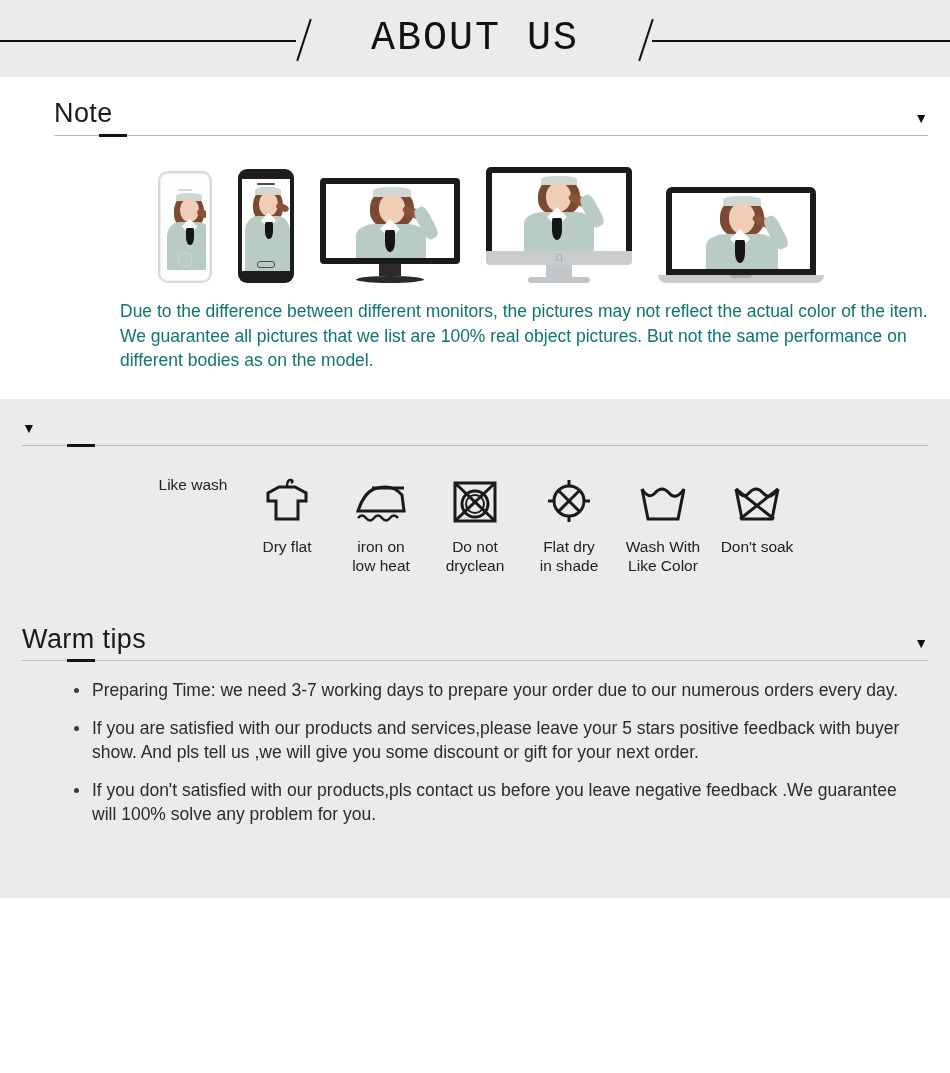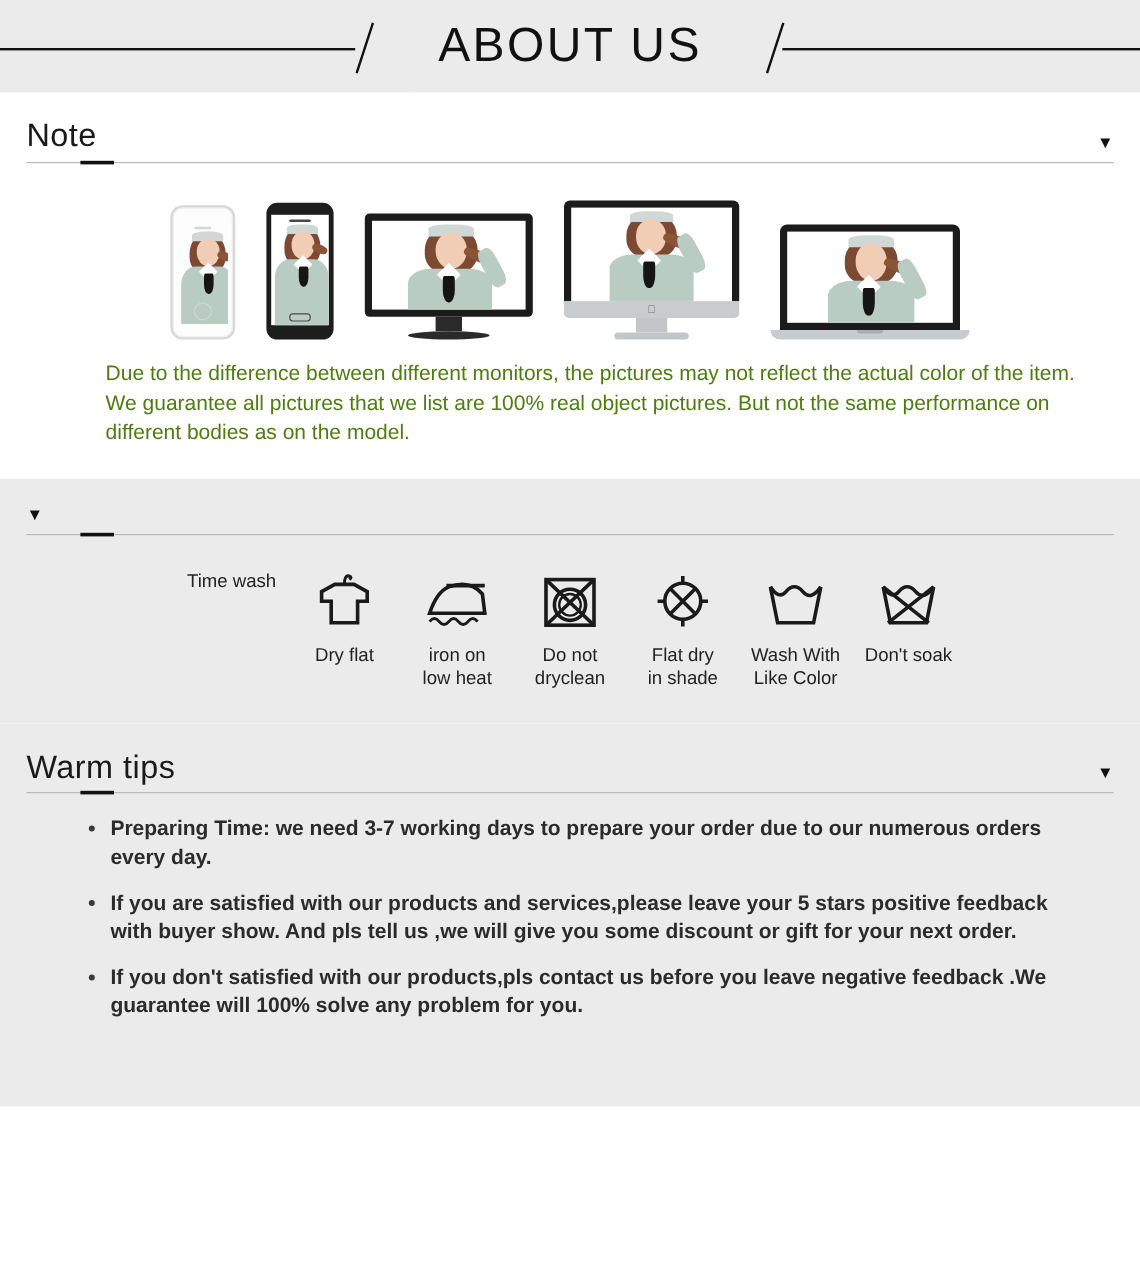--- a/index.html
+++ b/index.html
@@ -46,25 +46,26 @@
   .banner-title {
     font-size: 40px;
     letter-spacing: 2px;
     font-weight: 400;
     color: #111111;
     position: relative;
     z-index: 2;
     padding: 0 22px;
     background: #ebebeb;
     line-height: 77px;
+    font-family: Liberation Mono, monospace;
   }
 
   
   .section { padding: 0 0 0 0; }
-  .section.white { background: #ffffff; }
+  .section.white { background: #ffffff; padding-left: 32px; }
   .section.grey  { background: #ebebeb; }
 
   .sec-head {
     position: relative;
     margin: 0 22px;
     padding-top: 22px;
   }
   .sec-head-row {
     display: flex;
     align-items: flex-end;
@@ -256,21 +257,21 @@
     content: "";
     position: absolute; left: 50%; top: 0; transform: translateX(-50%);
     width: 22px; height: 3px; background: #a9adaf; border-radius: 0 0 3px 3px;
   }
 
   
   .note-body {
     padding: 10px 22px 26px 88px;
     font-size: 17.5px;
     line-height: 1.42;
-    color: #4d7c0f;
+    color: #0f766e;
   }
   .note-body p { margin: 0; }
 
   
   .care-row {
     display: flex;
     justify-content: center;
     align-items: flex-start;
     gap: 0;
     padding: 24px 0 28px 0;
@@ -289,21 +290,20 @@
     font-size: 15.5px;
     line-height: 1.18;
     color: #222222;
     margin-top: 6px;
     white-space: pre-line;
   }
 
   
   .tips-body {
     padding: 18px 40px 30px 72px;
-    font-weight: bold;
   }
   .tips-list {
     margin: 0;
     padding: 0;
     list-style: none;
   }
   .tips-list li {
     position: relative;
     padding-left: 20px;
     margin-bottom: 14px;
@@ -439,21 +439,21 @@
   <div class="sec-head">
     <div class="sec-head-row">
       <div class="chevron">▼</div>
     </div>
     <div class="sec-rule"></div>
   </div>
 
   <div class="care-row">
 
     <div class="care-item">
-      <div class="care-label">Time wash</div>
+      <div class="care-label">Like wash</div>
     </div>
 
 
     <div class="care-item">
       <div class="care-glyph">
         <svg width="58" height="52" viewBox="0 0 58 52">
           <path d="M10 18 L21 12 L37 12 L48 18 L48 26 L40 26 L40 44 L18 44 L18 26 L10 26 Z" fill="none" stroke="#1a1a1a" stroke-width="3"></path>
           <path d="M29 12 Q29 4 33 5 Q36 6 33 8" fill="none" stroke="#1a1a1a" stroke-width="2.5"></path>
         </svg>
       </div>

